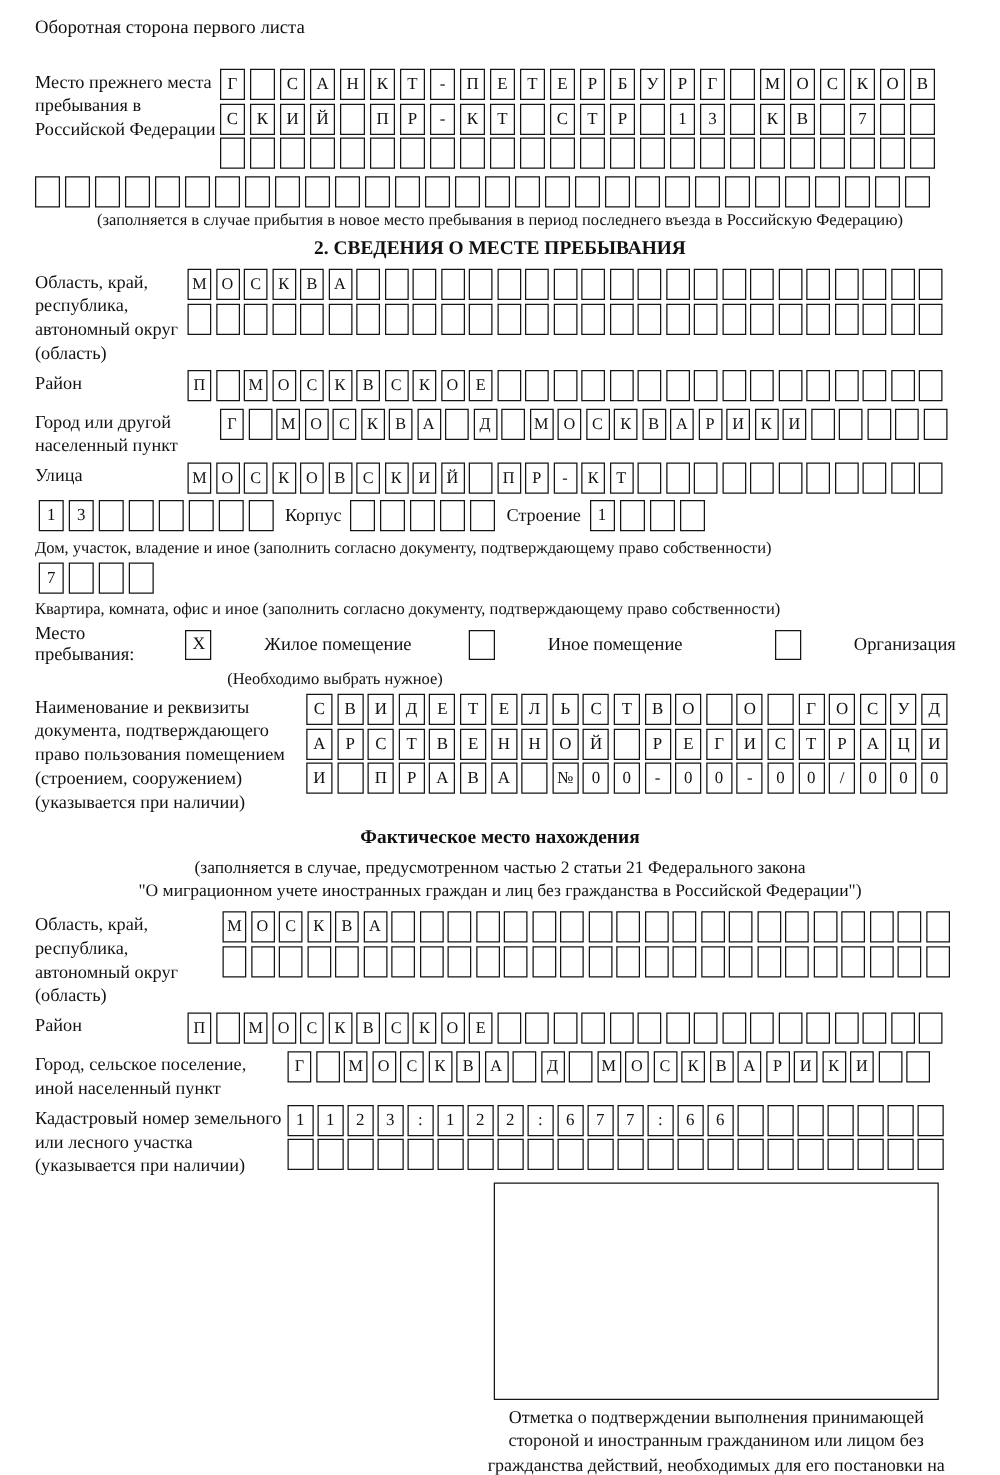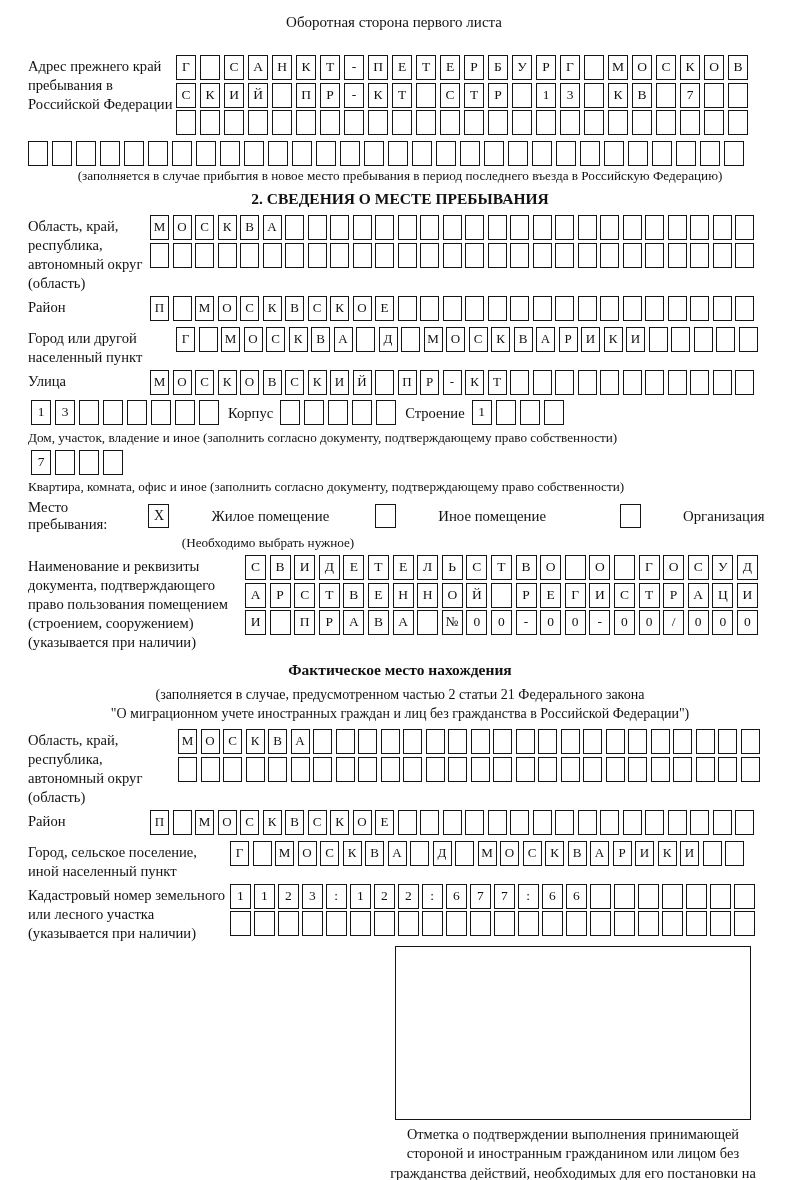--- a/index.html
+++ b/index.html
@@ -4,21 +4,21 @@
 <style>
   * { margin:0; padding:0; box-sizing:border-box; }
   html,body { background:#ffffff; }
   body {
     width:800px; height:1180px; overflow:hidden;
     font-family:"Liberation Serif", serif;
     color:#111111;
     padding:14px 28px 0 28px;
     position:relative;
   }
-  .hdr { text-align:center; font-size:15px; padding-right:12px; margin-bottom:24px; }
+  .hdr { text-align:left; font-size:15px; padding-right:12px; margin-bottom:24px; }
 
   .field { display:flex; align-items:flex-start; margin-bottom:3px; }
   .label { font-size:14.6px; line-height:19px; flex:0 0 auto; padding-top:2px; }
   .w-prev { width:148px; }
   .w-reg  { width:122px; }
   .w-city2{ width:148px; }
   .w-doc  { width:217px; }
   .w-reg2 { width:150px; }
   .w-city3{ width:202px; }
   .w-cad  { width:202px; }
@@ -69,21 +69,21 @@
     width:386px; margin-left:352px; margin-top:5px;
     text-align:center; font-size:14.4px; line-height:19.5px;
   }
 </style>
 </head>
 <body>
 
 <div class="hdr">Оборотная сторона первого листа</div>
 
 <div class="field">
-  <div class="label w-prev">Адрес прежнего край пребывания в Российской Федерации</div>
+  <div class="label w-prev">Место прежнего места пребывания в Российской Федерации</div>
   <div>
     <div class="cells"><span class="cell">Г</span><span class="cell"></span><span class="cell">С</span><span class="cell">А</span><span class="cell">Н</span><span class="cell">К</span><span class="cell">Т</span><span class="cell">-</span><span class="cell">П</span><span class="cell">Е</span><span class="cell">Т</span><span class="cell">Е</span><span class="cell">Р</span><span class="cell">Б</span><span class="cell">У</span><span class="cell">Р</span><span class="cell">Г</span><span class="cell"></span><span class="cell">М</span><span class="cell">О</span><span class="cell">С</span><span class="cell">К</span><span class="cell">О</span><span class="cell">В</span></div>
     <div class="cells"><span class="cell">С</span><span class="cell">К</span><span class="cell">И</span><span class="cell">Й</span><span class="cell"></span><span class="cell">П</span><span class="cell">Р</span><span class="cell">-</span><span class="cell">К</span><span class="cell">Т</span><span class="cell"></span><span class="cell">С</span><span class="cell">Т</span><span class="cell">Р</span><span class="cell"></span><span class="cell">1</span><span class="cell">3</span><span class="cell"></span><span class="cell">К</span><span class="cell">В</span><span class="cell"></span><span class="cell">7</span><span class="cell"></span><span class="cell"></span></div>
     <div class="cells"><span class="cell"></span><span class="cell"></span><span class="cell"></span><span class="cell"></span><span class="cell"></span><span class="cell"></span><span class="cell"></span><span class="cell"></span><span class="cell"></span><span class="cell"></span><span class="cell"></span><span class="cell"></span><span class="cell"></span><span class="cell"></span><span class="cell"></span><span class="cell"></span><span class="cell"></span><span class="cell"></span><span class="cell"></span><span class="cell"></span><span class="cell"></span><span class="cell"></span><span class="cell"></span><span class="cell"></span></div>
   </div>
 </div>
 <div class="cells fullrow"><span class="cell"></span><span class="cell"></span><span class="cell"></span><span class="cell"></span><span class="cell"></span><span class="cell"></span><span class="cell"></span><span class="cell"></span><span class="cell"></span><span class="cell"></span><span class="cell"></span><span class="cell"></span><span class="cell"></span><span class="cell"></span><span class="cell"></span><span class="cell"></span><span class="cell"></span><span class="cell"></span><span class="cell"></span><span class="cell"></span><span class="cell"></span><span class="cell"></span><span class="cell"></span><span class="cell"></span><span class="cell"></span><span class="cell"></span><span class="cell"></span><span class="cell"></span><span class="cell"></span><span class="cell"></span></div>
 <div class="note center">(заполняется в случае прибытия в новое место пребывания в период последнего въезда в Российскую Федерацию)</div>
 
 <div class="sec-title">2. СВЕДЕНИЯ О МЕСТЕ ПРЕБЫВАНИЯ</div>

